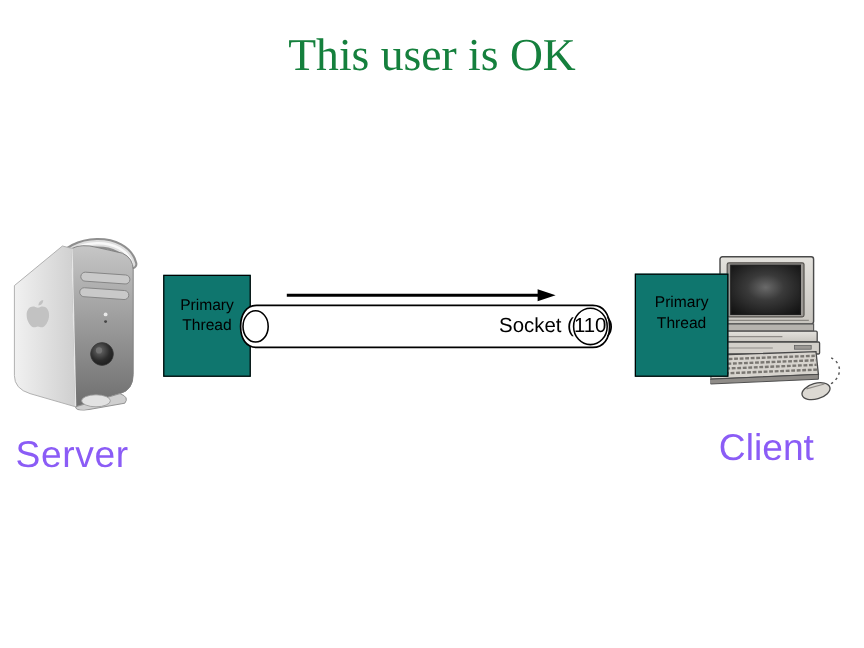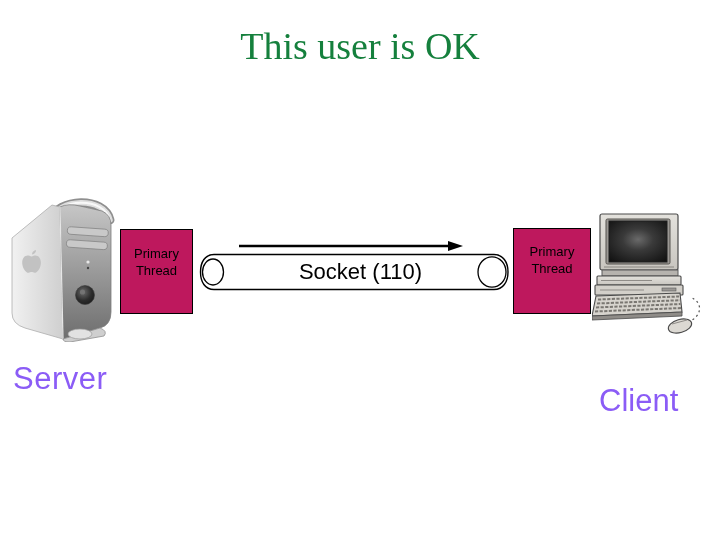--- a/index.html
+++ b/index.html
@@ -22,58 +22,59 @@
     font-size: 38px;
     font-weight: normal;
     color: #15803d;
   }
   .server-img { position: absolute; left: 8px; top: 192px; width: 108px; height: 150px; }
   .client-img { position: absolute; left: 592px; top: 212px; width: 126px; height: 124px; }
   .server-img svg, .client-img svg { width: 100%; height: 100%; display: block; }
 
   .thread-box {
     position: absolute;
-    background: #be185d;
+    background: #0f766e;
     border: 1.5px solid #000;
     box-sizing: border-box;
     text-align: center;
     font-size: 13px;
     line-height: 17px;
+    margin-left: 16px;
   }
   .thread-box.left  { left: 120px; top: 229px; width: 73px; height: 85px; padding-top: 15px; }
   .thread-box.right { left: 513px; top: 228px; width: 78px; height: 86px; padding-top: 14px; }
   .thread-box span { display: block; }
 
   .ok-label {
     position: absolute;
     left: 238px; top: 210px; width: 228px;
     text-align: center;
     font-size: 15px;
     line-height: 1.2;
   }
   .arrow-svg { position: absolute; left: 236px; top: 239px; width: 230px; height: 14px; }
 
   .pipe-svg { position: absolute; left: 198px; top: 251px; width: 313px; height: 42px; }
   .socket-label {
     position: absolute;
     left: 198px; top: 252px; width: 313px; height: 40px;
     line-height: 40px;
-    text-align: center;
+    text-align: right;
     text-indent: 12px;
-    font-size: 22px;
+    font-size: 17px;
   }
 
   .caption {
     position: absolute;
     line-height: 1.1;
     font-size: 31px;
     color: #8b5cf6;
   }
   .caption.server { left: 13px;  top: 362px; letter-spacing: 0.5px; }
-  .caption.client { left: 599px; top: 356px; margin-top: 28px; }
+  .caption.client { left: 599px; top: 356px; }
 </style>
 </head>
 <body>
 
 <div class="slide">
 
   <h1 class="title">This user is OK</h1>
 
   <div class="server-img">
     <svg viewBox="0 0 108 150">

